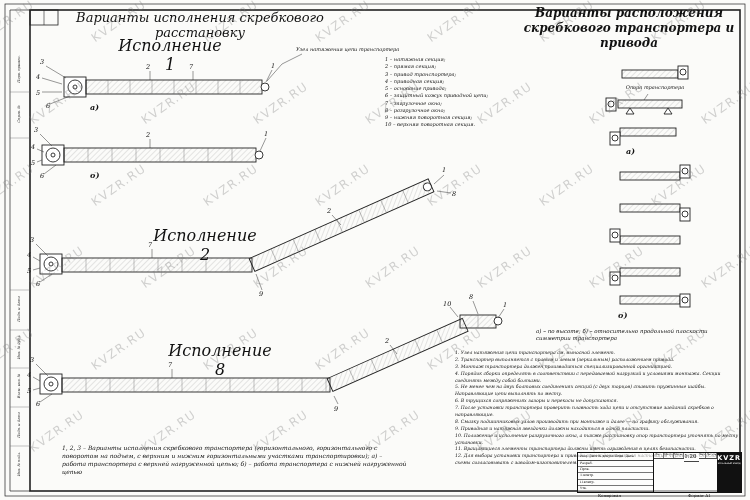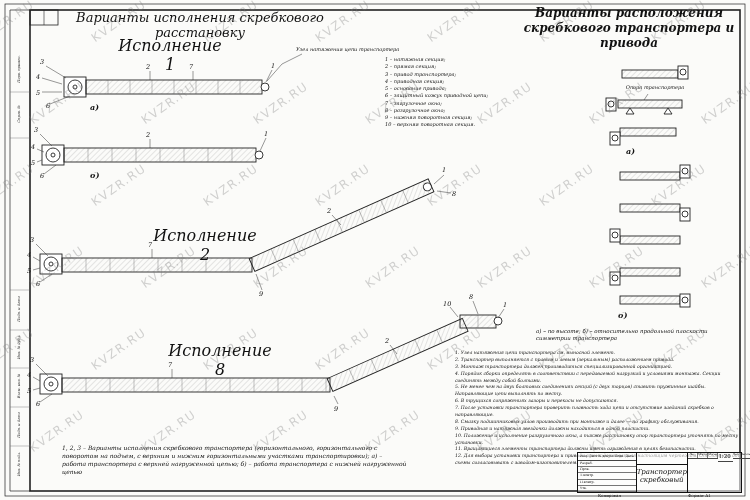--- a/index.html
+++ b/index.html
@@ -289,24 +289,20 @@
     <div class="stamp-left">
       <div class="stamp-header">Изм. Лист  № докум.  Подп.  Дата</div>
       <div class="stamp-roles">
           <div class="stamp-role">Разраб.</div>
           <div class="stamp-role">Пров.</div>
           <div class="stamp-role">Т.контр.</div>
           <div class="stamp-role">Н.контр.</div>
           <div class="stamp-role">Утв.</div>
         </div>
     </div>
-    <div class="stamp-mid">
-      <div class="stamp-desig"></div>
-      <div class="stamp-name">Транспортер скребковый</div>
-    </div>
     <div class="stamp-right">
       <div class="stamp-lms">
         <span>Лит.</span>
         <span>Масса</span>
         <span>Масштаб</span>
       </div>
       <div class="stamp-scale">1:20</div>
       <div class="stamp-sheets">
         <span>Лист</span>
         <span>Листов</span>

